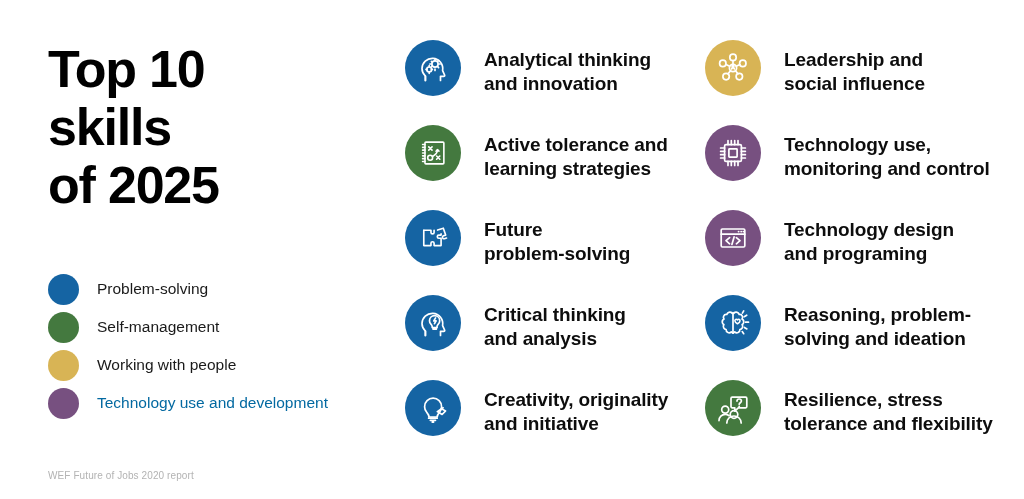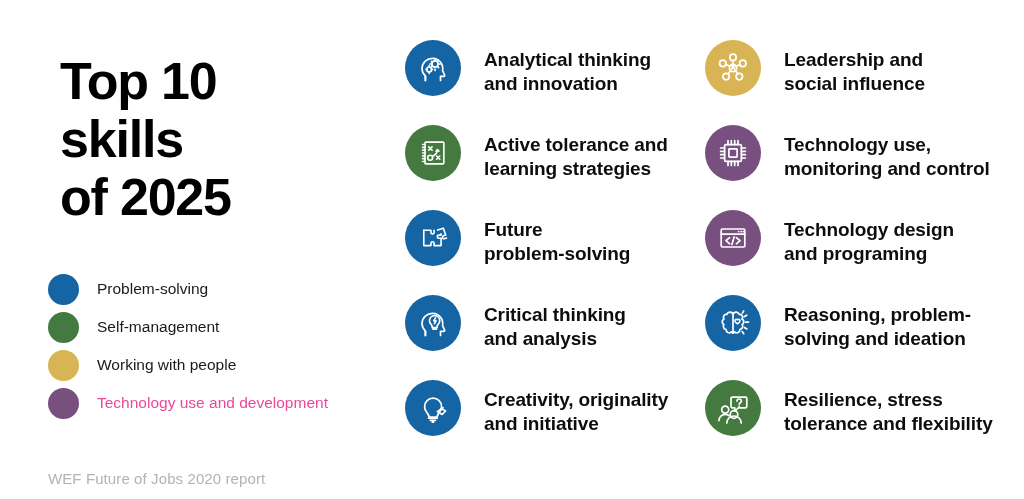--- a/index.html
+++ b/index.html
@@ -30,21 +30,21 @@
     top: 40px;
     width: 340px;
   }
 
   .headline {
     font-size: 52px;
     font-weight: 700;
     line-height: 1.12;
     letter-spacing: -1.2px;
     color: #000000;
-    margin: 12px;
+    margin: 0;
     white-space: pre-line;
   }
 
   .legend {
     position: absolute;
     left: 48px;
     top: 270px;
     width: 340px;
   }
 
@@ -63,28 +63,28 @@
   }
 
   .legend-label {
     margin-left: 18px;
     font-size: 15.5px;
     font-weight: 400;
     line-height: 1.2;
     color: #1a1a1a;
   }
   .legend-label.accented {
-    color: #ec4899;
+    color: #0369a1;
   }
 
   .footnote {
     position: absolute;
     left: 48px;
     top: 470px;
-    font-size: 15px;
+    font-size: 10px;
     color: #b3b3b3;
     letter-spacing: 0.1px;
   }
 
   
   .col {
     position: absolute;
     top: 40px;
     width: 310px;
   }

